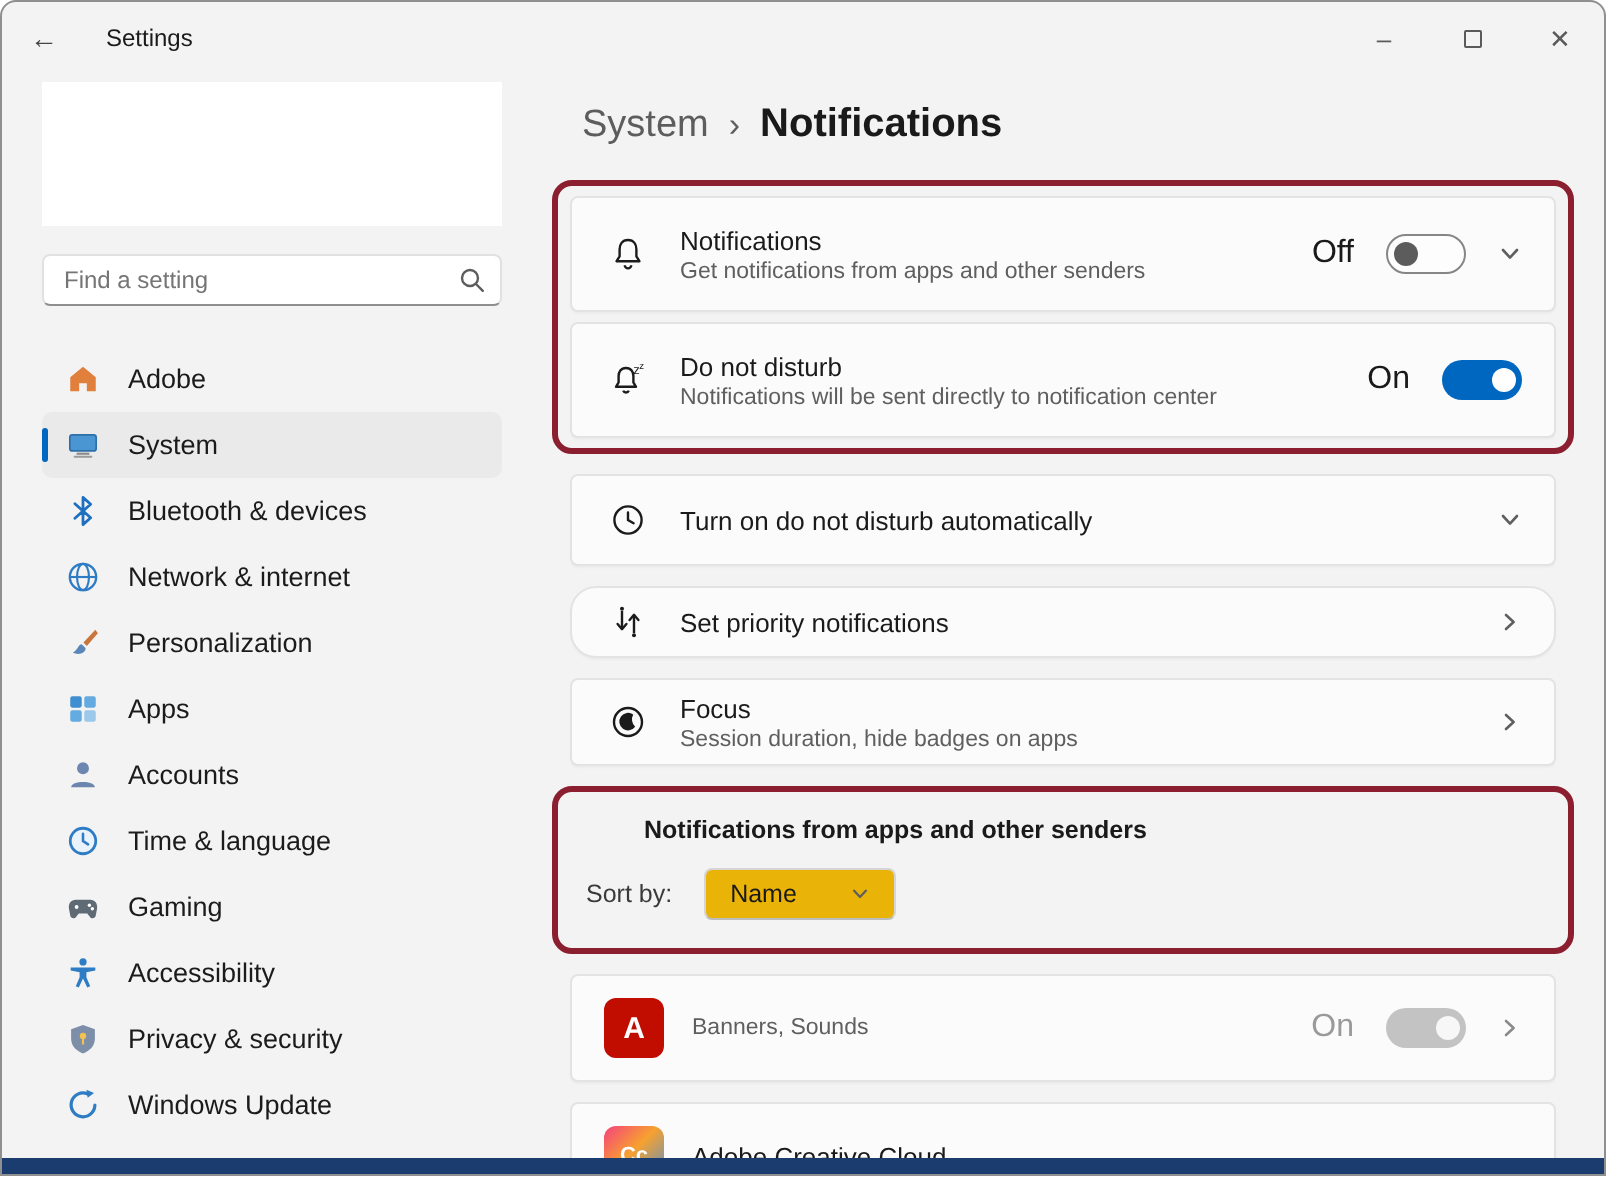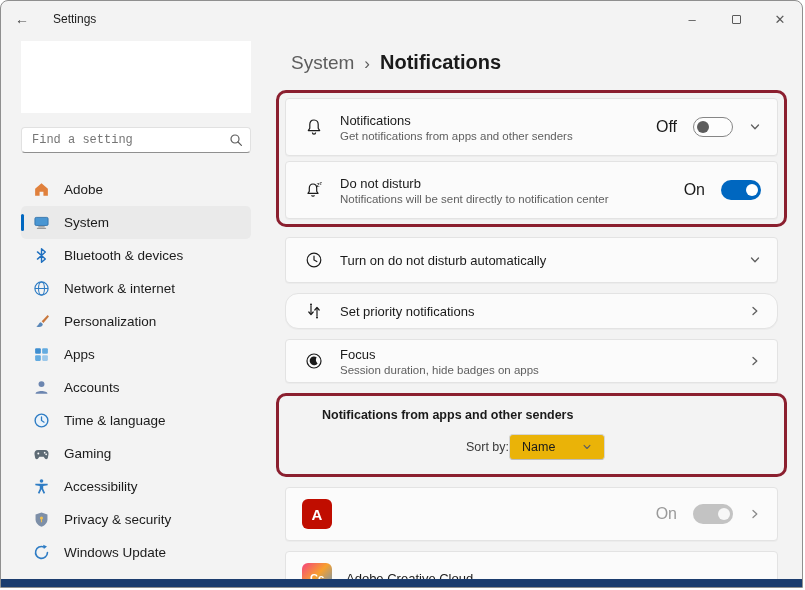--- a/index.html
+++ b/index.html
@@ -19,21 +19,21 @@
   
   .body-row { display:flex; height:552px; }
   .sidebar { width:270px; flex:none; padding:4px 20px 0 20px; }
   .main { flex:1; padding:4px 24px 0 14px; overflow:hidden; }
 
   
   .profile-box { height:72px; background:#ffffff; margin-bottom:14px; }
   .search-wrap { position:relative; margin-bottom:20px; }
   .search-wrap input { width:100%; height:26px; border:1px solid #e1e1e1; border-bottom:1px solid #8f8f8f;
       border-radius:4px; background:#ffffff; font-size:12px; padding:0 28px 0 10px; outline:none;
-      font-family:Liberation Mono, monospace; color:#333; }
+      font-family:Liberation Sans, sans-serif; color:#333; }
   .search-wrap .mag { position:absolute; right:8px; top:6px; }
   .nav-item { display:flex; align-items:center; gap:14px; height:33px; padding:0 12px;
       border-radius:5px; position:relative; font-size:13.5px; }
   .nav-item.selected { background:#eaeaea; }
   .nav-item.selected::before { content:""; position:absolute; left:0; top:8px; width:3px; height:17px;
       background:#0067c0; border-radius:2px; }
   .nav-icon { width:17px; height:17px; display:flex; flex:none; }
 
   
   .breadcrumb { display:flex; align-items:baseline; gap:10px; margin:10px 0 16px 6px; }
@@ -64,21 +64,21 @@
   .toggle.on { background:#0067c0; }
   .toggle.on .knob { right:3px; background:#ffffff; }
   .toggle.dim { background:#c3c3c3; }
   .toggle.dim .knob { right:3px; background:#f7f7f7; }
 
   
   .highlight { border:3px solid #8b1f2f; border-radius:10px; padding:5px 6px; margin-left:-9px; margin-right:-9px; }
   .highlight .card + .card { margin-top:5px; }
 
   .section-header { font-size:12.5px; font-weight:700; color:#1a1a1a; margin:4px 0 12px 8px;padding-left:29px; }
-  .sort-row { display:flex; align-items:center; margin:0 0 4px 8px; font-size:12.5px; color:#3a3a3a;justify-content:center; }
+  .sort-row { display:flex; align-items:center; gap:16px; margin:0 0 4px 8px; font-size:12.5px; color:#3a3a3a; }
   .dropdown { display:flex; align-items:center; justify-content:space-between; gap:18px;
       background:#eab308; border:1px solid #d5d5d5; border-bottom-color:#bdbdbd; border-radius:4px;
       padding:5px 12px; font-size:12.5px; min-width:96px; color:#1a1a1a; }
 
   .app-icon { width:30px; height:30px; border-radius:6px; display:flex; align-items:center;
       justify-content:center; flex:none; font-weight:700; color:#ffffff; }
   .app-icon.acrobat { background:#c00d00; font-size:15px; }
   .app-icon.cc { background:linear-gradient(135deg,#f5427d 0%,#f7a12f 45%,#4a90d9 100%); font-size:11px; }
 
   .bottom-strip { position:absolute; left:0; right:0; bottom:0; height:8px; background:#1b3c6e; }
@@ -360,20 +360,21 @@
               <svg width="10" height="10" viewBox="0 0 12 12">
                   <path d="M2.5 4 L6 7.8 L9.5 4" fill="none" stroke="#5f5f5f" stroke-width="1.4" stroke-linecap="round" stroke-linejoin="round"></path>
                 </svg>
             </div>
           </div>
         </div>
 
         <div class="card h54">
           <span class="app-icon acrobat">A</span>
           <div class="card-text">
+            <span class="card-sub">Banners, Sounds</span>
           </div>
           <div class="right-side">
             <span class="state-label muted">On</span>
             <div class="toggle dim">
                 <div class="knob"></div>
               </div>
             <svg width="12" height="12" viewBox="0 0 12 12">
                 <path d="M4 2.5 L7.8 6 L4 9.5" fill="none" stroke="#8a8a8a" stroke-width="1.3" stroke-linecap="round" stroke-linejoin="round"></path>
               </svg>
           </div>

